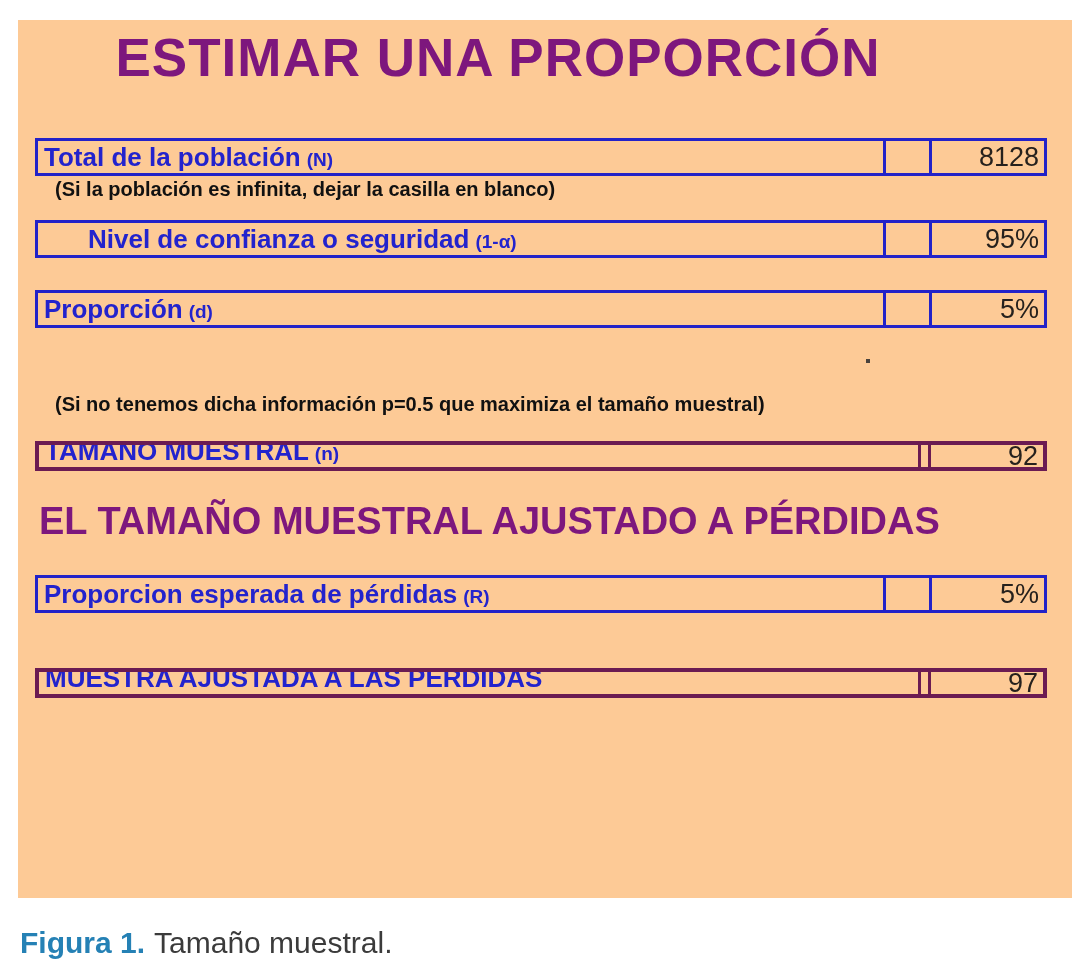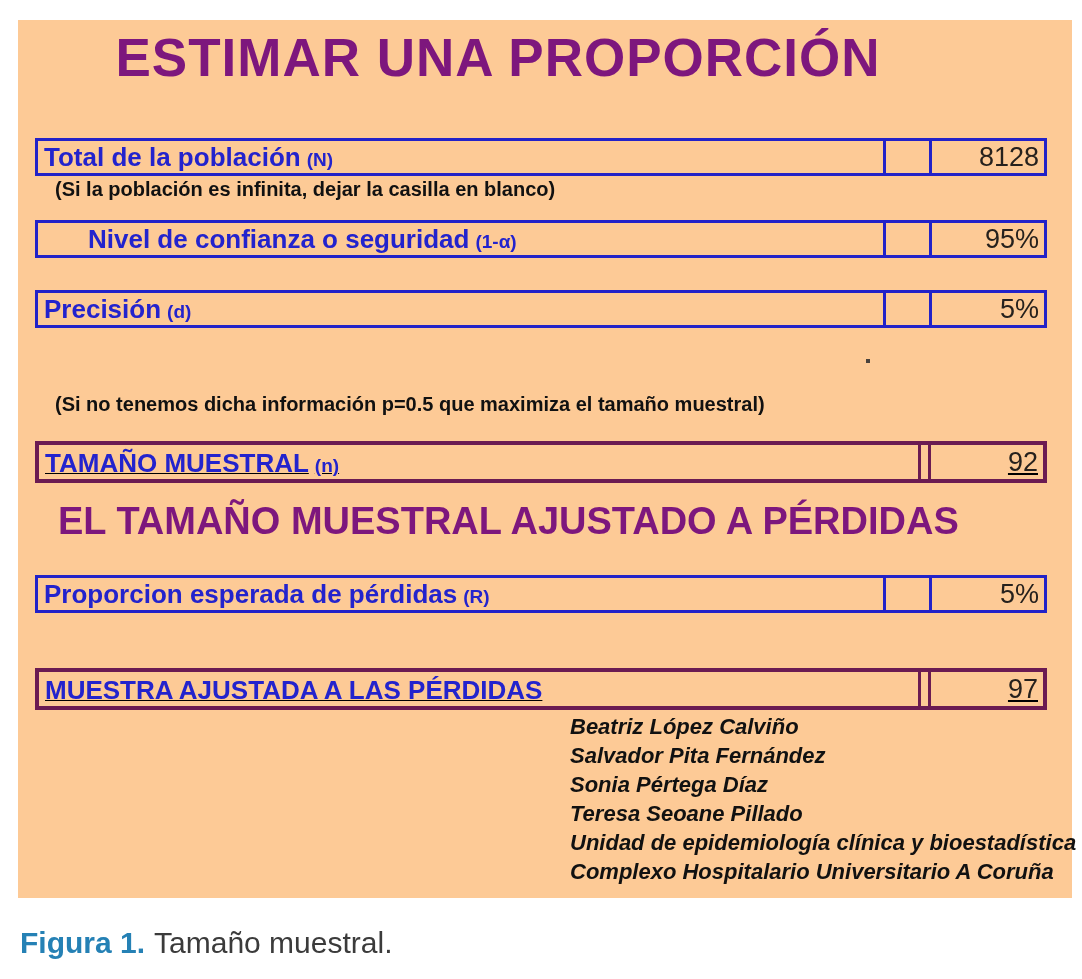--- a/index.html
+++ b/index.html
@@ -32,33 +32,33 @@
     position: absolute;
     top: 7px; left: 0; width: 960px;
     text-align: center;
     font-size: 53px; font-weight: bold;
     letter-spacing: 1px;
     color: var(--heading-purple);
     white-space: nowrap;
   }
   .section2-title {
     position: absolute;
-    top: 480px; left: 40px;
+    top: 480px; left: 21px;
     font-size: 38px; font-weight: bold;
     color: var(--heading-purple);
     white-space: nowrap;
   }
   .row {
     position: absolute;
     left: 17px; width: 1012px;
     display: flex;
     background: transparent;
   }
   .row.blue   { border: 3px solid var(--input-blue);    height: 38px; }
-  .row.maroon { border: 4px solid var(--result-maroon); height: 42px; text-decoration: underline; }
+  .row.maroon { border: 4px solid var(--result-maroon); height: 30px; }
   .cell-label {
     flex: 1;
     display: flex; align-items: flex-end;
     padding-left: 6px;
     margin-right: 7px;
     overflow: hidden; white-space: nowrap;
   }
   .row.blue   .cell-label { border-right: 3px solid var(--input-blue); }
   .row.maroon .cell-label { border-right: 3px solid var(--result-maroon); }
   .cell-value {
@@ -122,21 +122,21 @@
 
   <div class="row blue" style="top:200px;padding-left:44px;">
     <div class="cell-label">
       <span class="lbl"><span class="lbl-main">Nivel de confianza o seguridad</span><span class="lbl-suffix">(1-α)</span></span>
     </div>
     <div class="cell-value">95%</div>
   </div>
 
   <div class="row blue" style="top:270px;">
     <div class="cell-label">
-      <span class="lbl"><span class="lbl-main">Precisión</span><span class="lbl-suffix">(d)</span></span>
+      <span class="lbl"><span class="lbl-main">Proporción</span><span class="lbl-suffix">(d)</span></span>
     </div>
     <div class="cell-value">5%</div>
   </div>
 
   <div class="speck"></div>
   <div class="note" style="top:373px;">(Si no tenemos dicha información p=0.5 que maximiza el tamaño muestral)</div>
 
   <div class="row maroon" style="top:421px;">
     <div class="cell-label">
       <span class="lbl"><span class="lbl-main">TAMAÑO MUESTRAL</span><span class="lbl-suffix">(n)</span></span>
@@ -153,26 +153,18 @@
     <div class="cell-value">5%</div>
   </div>
 
   <div class="row maroon" style="top:648px;">
     <div class="cell-label">
       <span class="lbl"><span class="lbl-main">MUESTRA AJUSTADA A LAS PÉRDIDAS</span><span class="lbl-suffix"></span></span>
     </div>
     <div class="cell-value">97</div>
   </div>
 
-  <div class="credits">
-    <div>Beatriz López Calviño</div>
-    <div>Salvador Pita Fernández</div>
-    <div>Sonia Pértega Díaz</div>
-    <div>Teresa Seoane Pillado</div>
-    <div>Unidad de epidemiología clínica y bioestadística</div>
-    <div>Complexo Hospitalario Universitario A Coruña</div>
-  </div>
 
 </div>
 
 <div class="caption">
   <span class="fig-label">Figura 1.</span><span class="fig-text">Tamaño muestral.</span>
 </div>
 
 </body></html>

